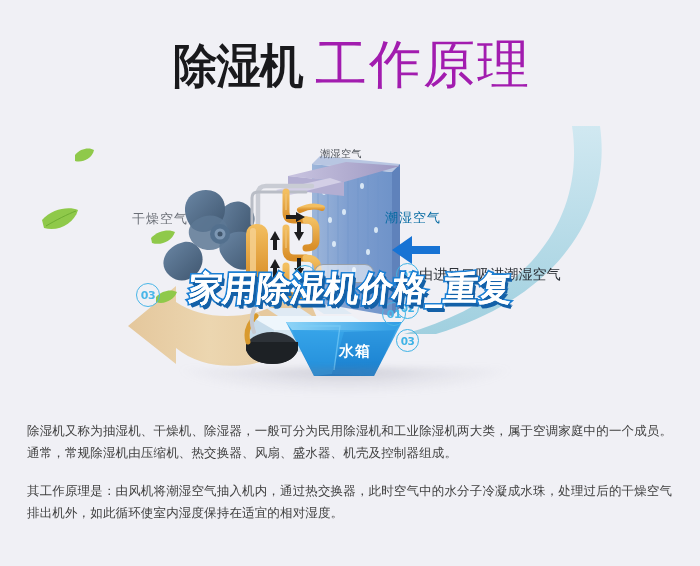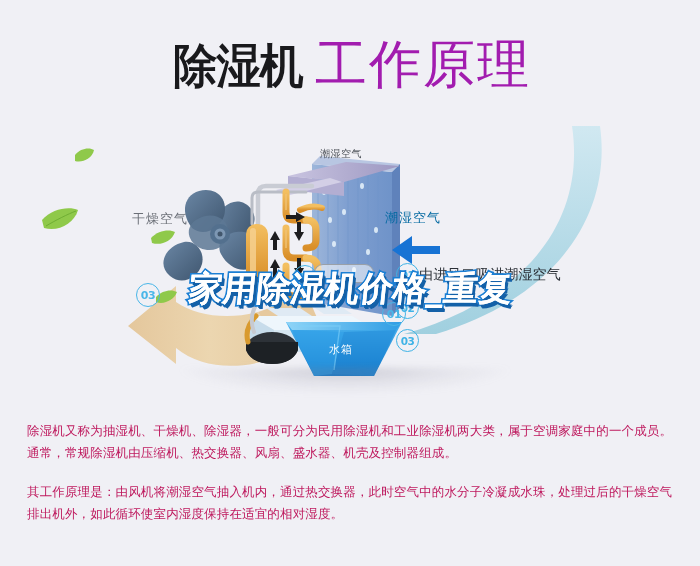--- a/index.html
+++ b/index.html
@@ -91,24 +91,24 @@
     color: #0369a1;
     letter-spacing: 1px;
   }
   .lbl-hx {
     left: 320px; top: 149px;
     font-size: 10px;
     color: #4a4f56;
     letter-spacing: .5px;
   }
   .lbl-tank {
-    left: 329px; top: 344px;
-    font-size: 11px;
+    left: 339px; top: 344px;
+    font-size: 15px;
     color: #ffffff;
-    font-weight: 400;
+    font-weight: 700;
     letter-spacing: 1px;
   }
 
   
   .badge {
     position: absolute;
     width: 22px; height: 22px;
     border-radius: 50%;
     border: 1.6px solid #49b6e8;
     color: #49b6e8;
@@ -219,26 +219,26 @@
 
   
   #copy {
     position: absolute;
     left: 27px;
     top: 420px;
     width: 650px;
   }
   .para {
     font-size: 12.5px;
-    color: #be185d;
+    color: #404040;
     line-height: 22px;
     letter-spacing: .15px;
     margin: 0 0 17px 0;
   }
-  .para:last-child { margin-bottom: 9px; }
+  .para:last-child { margin-bottom: 9px; font-family: Liberation Mono, monospace; }
 </style>
 </head>
 <body>
 
 <div id="page">
 
   <div class="title-wrap">
     <span class="title-a">除湿机</span><span class="title-b">工作原理</span>
   </div>
 

